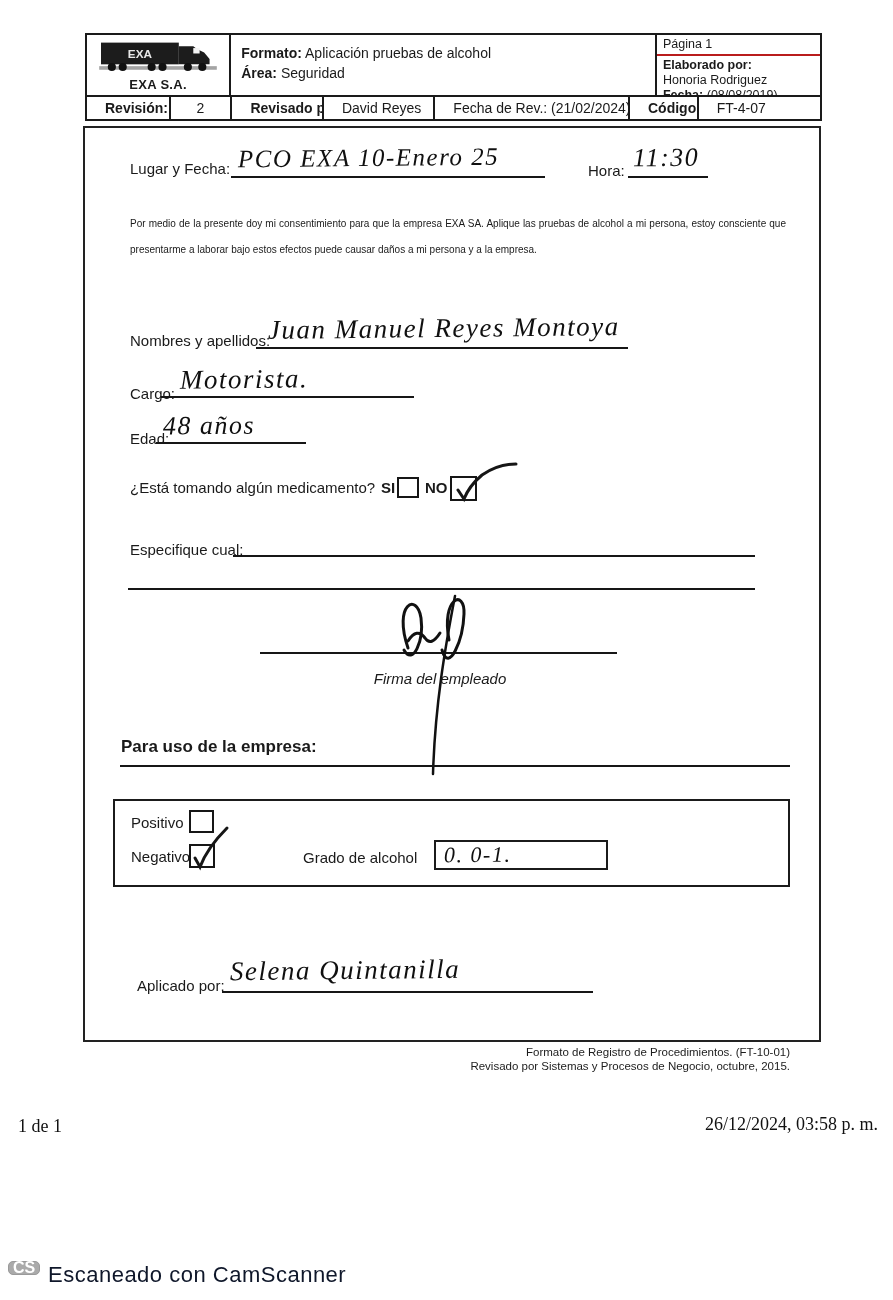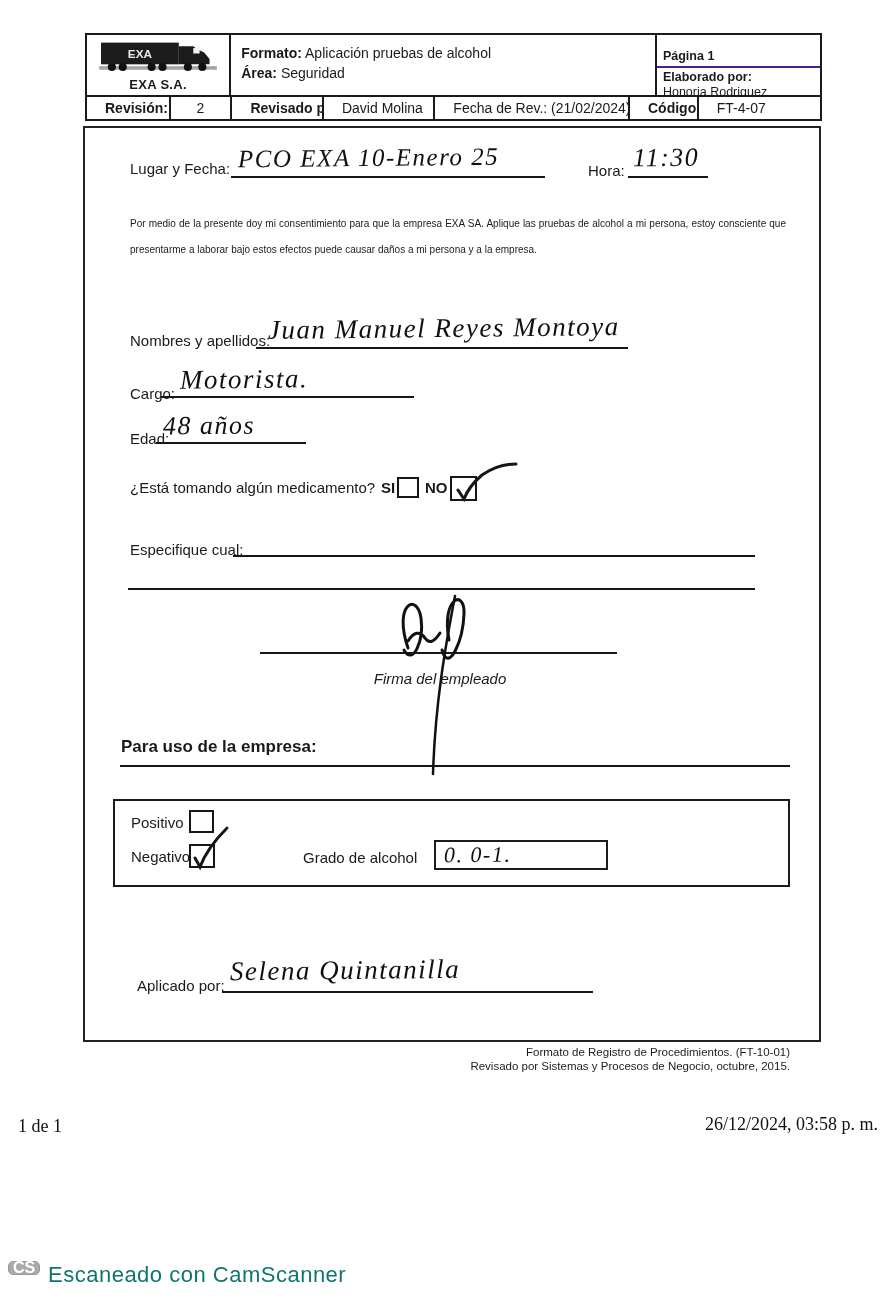--- a/index.html
+++ b/index.html
@@ -12,21 +12,21 @@
   
   .hdr { position:absolute; left:85px; top:33px; width:737px; border:2px solid #1a1a1a; }
   .hdr-row1 { display:flex; height:60px; }
   .hdr-row2 { display:flex; height:24px; border-top:2px solid #1a1a1a; }
   .cell { border-right:2px solid #1a1a1a; overflow:hidden; }
   .cell:last-child { border-right:none; }
   .logo-cell { width:145px; display:flex; flex-direction:column; align-items:center; justify-content:center; padding:2px 4px; }
   .logo-company { font-weight:bold; font-size:13px; letter-spacing:.3px; }
   .mid-cell { width:428px; padding:8px 10px 4px 10px; font-size:14px; line-height:20px; }
   .right-cell { width:164px; font-size:12.5px; line-height:15px; }
-  .pagina { font-weight:bold; padding:2px 6px; border-bottom:2px solid #4c1d95;margin-top:12px; }
+  .pagina { font-weight:normal; padding:2px 6px; border-bottom:2px solid #b91c1c; }
   .right-inner { padding:2px 6px; }
   .b { font-weight:bold; }
   .r2cell { font-size:14px; padding:3px 18px; white-space:nowrap; }
   .r2cell.c { text-align:center; }
   
   .formbox { position:absolute; left:83px; top:126px; width:738px; height:916px; border:2px solid #222; }
   .abs { position:absolute; }
   .lbl { font-size:15px; white-space:nowrap; }
   .lbl-b { font-size:17px; font-weight:bold; white-space:nowrap;text-align:center; }
   .line { border-bottom:2px solid #161616; }
@@ -39,21 +39,21 @@
   .firma-caption { font-size:15px; font-style:italic; text-align:center; }
   
   .ftr-note { font-size:11.5px; line-height:13.5px; text-align:right; color:#1c1c1c; }
   .print-ftr { font-family:"Liberation Serif", serif; font-size:18px; color:#111; }
   .cs-badge {
     position:absolute; left:8px; top:1261px; width:32px; height:14px;
     background:#aaaaaa; border-radius:5px; color:#ffffff; font-weight:bold;
     font-size:16px; display:flex; align-items:center; justify-content:center;
     border:1px solid #9a9a9a;
   }
-  .cs-text { position:absolute; left:48px; top:1262px; font-size:22px; color:#0f766e; letter-spacing:.5px; }
+  .cs-text { position:absolute; left:48px; top:1262px; font-size:22px; color:#0f172a; letter-spacing:.5px; }
   svg { overflow:visible; display:block; }
 </style>
 </head>
 <body>
 
 <div class="page">
 
   <div class="hdr">
     <div class="hdr-row1">
       <div class="cell logo-cell">
@@ -82,21 +82,21 @@
           <div class="b">Elaborado por:</div>
           <div>Honoria Rodriguez</div>
           <div><span class="b">Fecha:</span> <span>(08/08/2019)</span></div>
         </div>
       </div>
     </div>
     <div class="hdr-row2">
       <div class="cell r2cell b" style="width:84px">Revisión:</div>
       <div class="cell r2cell c" style="width:62px">2</div>
       <div class="cell r2cell b" style="width:92px">Revisado por:</div>
-      <div class="cell r2cell" style="width:112px">David Molina</div>
+      <div class="cell r2cell" style="width:112px">David Reyes</div>
       <div class="cell r2cell" style="width:196px">Fecha de Rev.: (21/02/2024)</div>
       <div class="cell r2cell b" style="width:69px">Código:</div>
       <div class="cell r2cell" style="width:122px">FT-4-07</div>
     </div>
   </div>
 
   <div class="formbox"></div>
 
   <div class="abs lbl" style="left:130px; top:160px;">Lugar y Fecha:</div>
   <div class="abs hw" style="left:238px; top:144px; font-size:25px;">PCO EXA  10-Enero 25</div>

